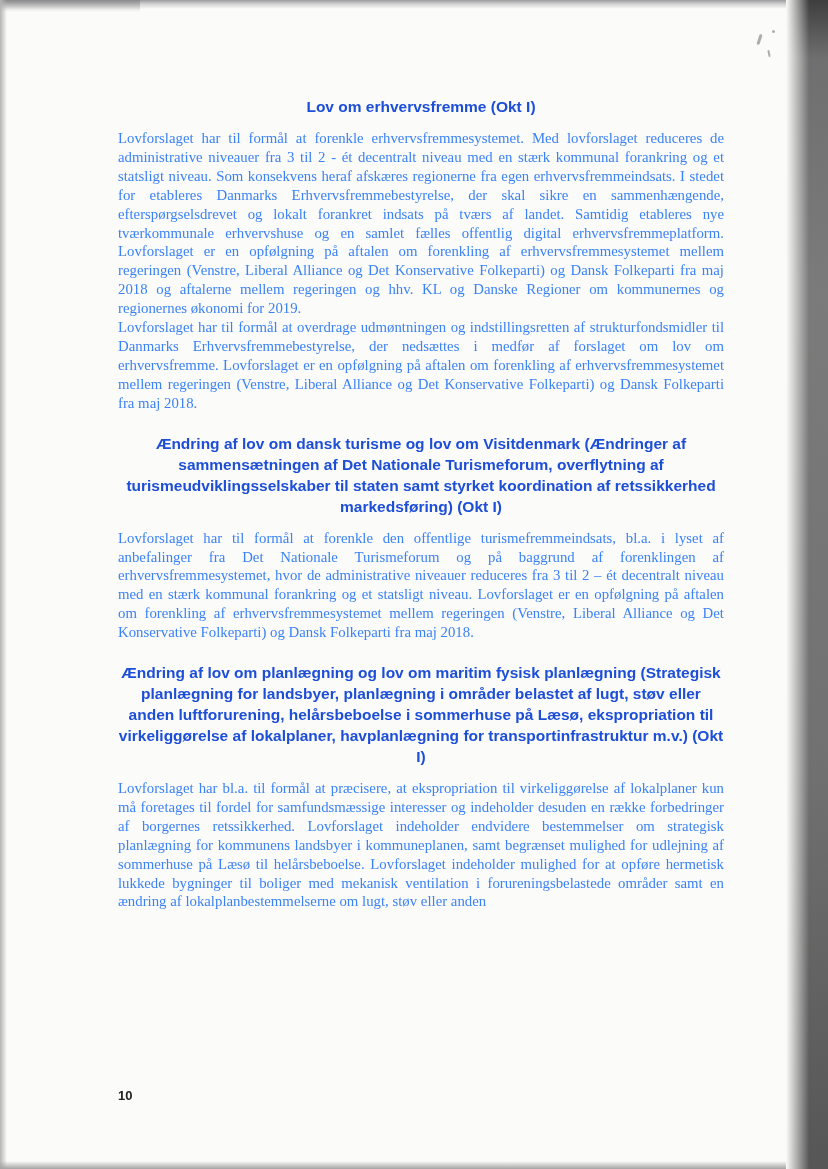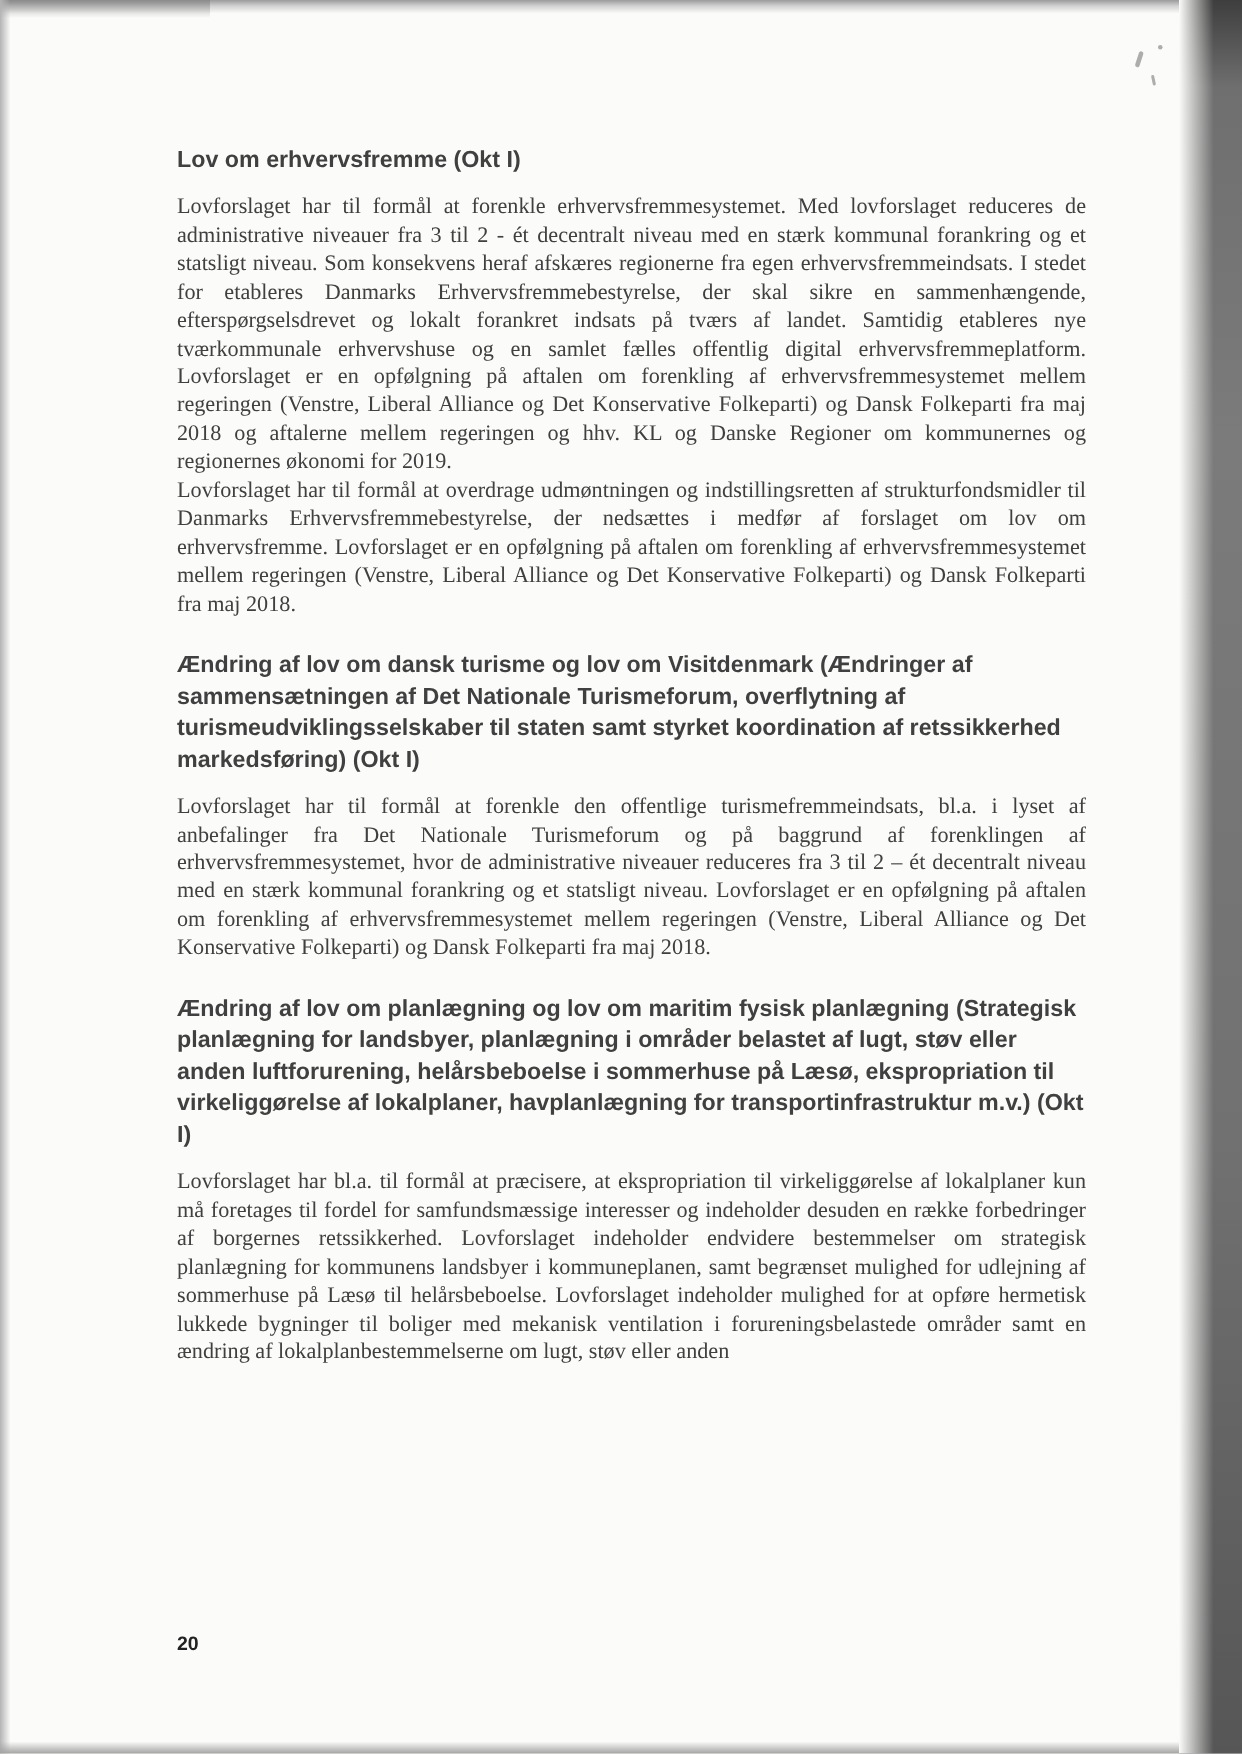--- a/index.html
+++ b/index.html
@@ -27,35 +27,35 @@
     color: #161616;
     margin: 0 0 30px 0;
     letter-spacing: 0.2px;
   }
 
   h2.section-heading {
     font-family: "Liberation Sans", sans-serif;
     font-size: 15.5px;
     line-height: 21px;
     font-weight: 700;
-    color: #404040;
+    color: #1d4ed8;
     margin: 20px 0 12px 0;
-    text-align: left;
+    text-align: center;
   }
 
   section.doc-section:first-of-type h2.section-heading { margin-top: 0; }
 
   p.section-body {
     font-size: 14.8px;
     line-height: 18.9px;
     margin: 0;
     text-align: justify;
     hyphens: auto;
     -webkit-hyphens: auto;
-    color: #404040;
+    color: #3b82f6;
   }
 
   .page-number {
     position: absolute;
     left: 118px;
     top: 1088px;
     font-family: "Liberation Sans", sans-serif;
     font-size: 13px;
     font-weight: 700;
     color: #222;
@@ -112,21 +112,21 @@
     <h2 class="section-heading">Ændring af lov om dansk turisme og lov om Visitdenmark (Ændringer af sammensætningen af Det Nationale Turismeforum, overflytning af turismeudviklingsselskaber til staten samt styrket koordination af retssikkerhed markedsføring) (Okt I)</h2>
     <p class="section-body">Lovforslaget har til formål at forenkle den offentlige turismefremmeindsats, bl.a. i lyset af anbefalinger fra Det Nationale Turismeforum og på baggrund af forenklingen af erhvervsfremmesystemet, hvor de administrative niveauer reduceres fra 3 til 2 – ét decentralt niveau med en stærk kommunal forankring og et statsligt niveau. Lovforslaget er en opfølgning på aftalen om forenkling af erhvervsfremmesystemet mellem regeringen (Venstre, Liberal Alliance og Det Konservative Folkeparti) og Dansk Folkeparti fra maj 2018.</p>
   </section>
 
   <section class="doc-section">
     <h2 class="section-heading">Ændring af lov om planlægning og lov om maritim fysisk planlægning (Strategisk planlægning for landsbyer, planlægning i områder belastet af lugt, støv eller anden luftforurening, helårsbeboelse i sommerhuse på Læsø, ekspropriation til virkeliggørelse af lokalplaner, havplanlægning for transportinfrastruktur m.v.) (Okt I)</h2>
     <p class="section-body">Lovforslaget har bl.a. til formål at præcisere, at ekspropriation til virkeliggørelse af lokalplaner kun må foretages til fordel for samfundsmæssige interesser og indeholder desuden en række forbedringer af borgernes retssikkerhed. Lovforslaget indeholder endvidere bestemmelser om strategisk planlægning for kommunens landsbyer i kommuneplanen, samt begrænset mulighed for udlejning af sommerhuse på Læsø til helårsbeboelse. Lovforslaget indeholder mulighed for at opføre hermetisk lukkede bygninger til boliger med mekanisk ventilation i forureningsbelastede områder samt en ændring af lokalplanbestemmelserne om lugt, støv eller anden</p>
   </section>
 </div>
 
-<div class="page-number">20</div>
+<div class="page-number">10</div>
 
 <div class="edge-top"></div>
 <div class="corner-top-left"></div>
 <div class="edge-left"></div>
 <div class="edge-bottom"></div>
 <div class="edge-right"></div>
 <div class="speck speck-1"></div>
 <div class="speck speck-2"></div>
 <div class="speck speck-3"></div>
 

